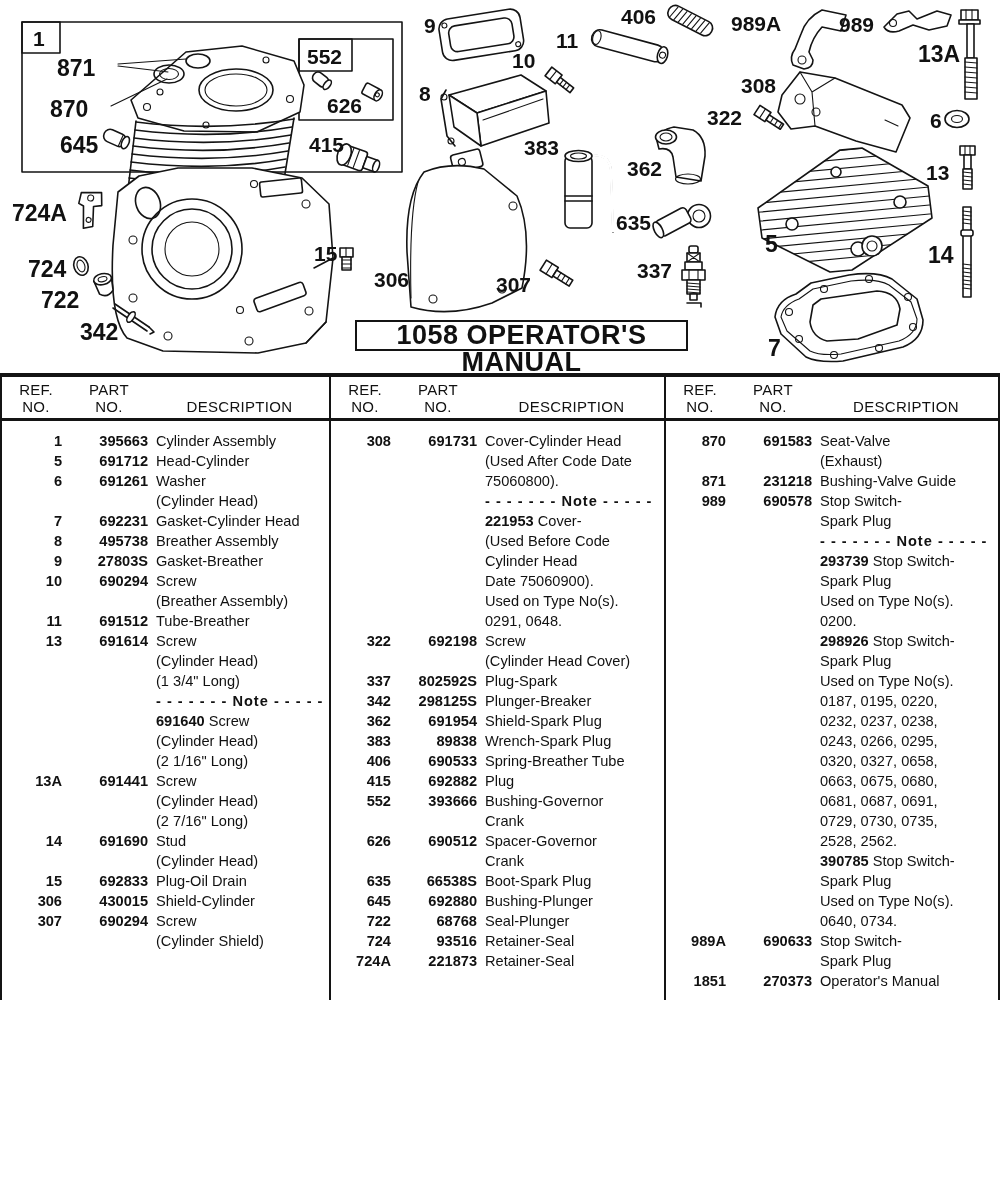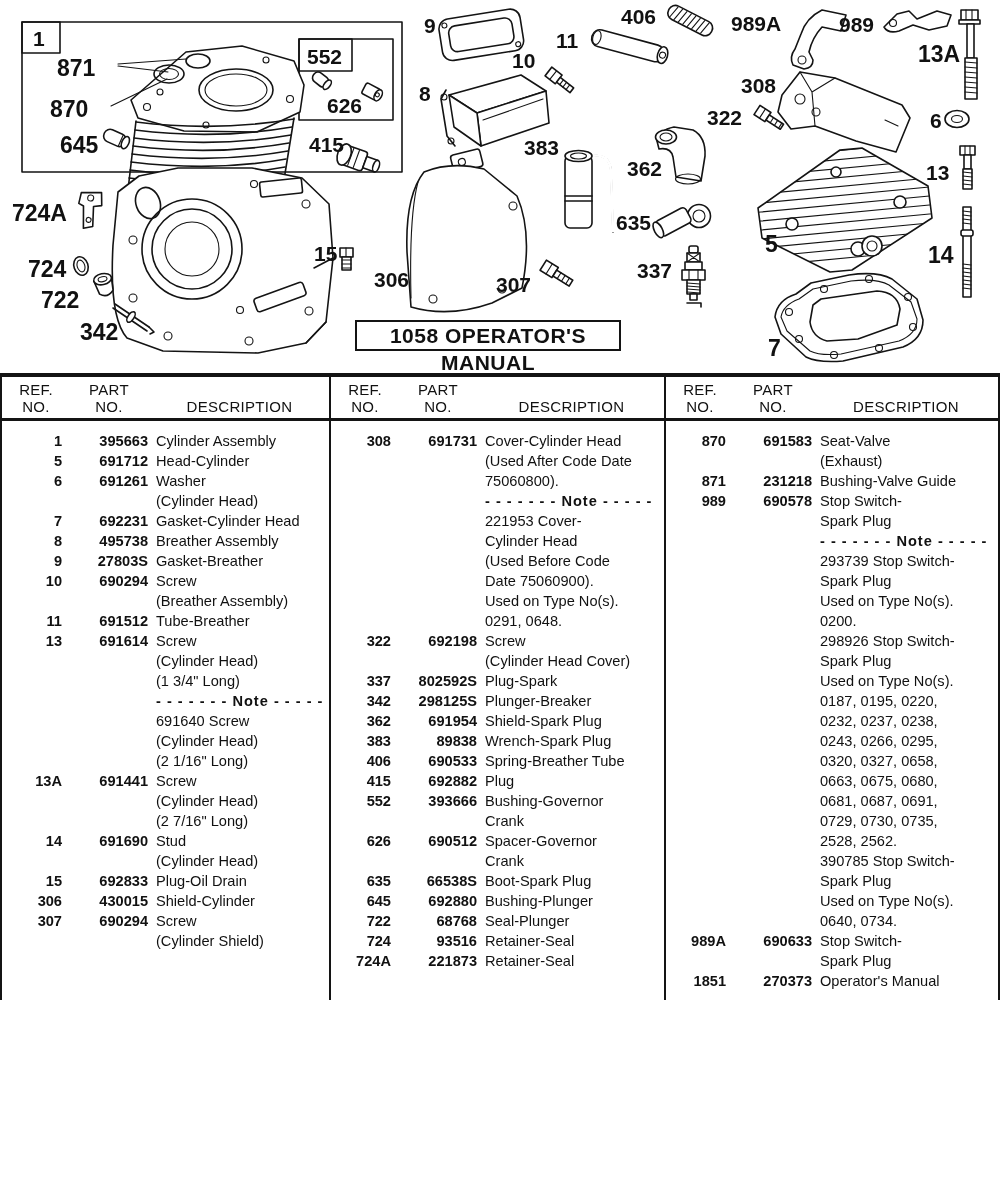--- a/index.html
+++ b/index.html
@@ -7,40 +7,40 @@
   body { position:relative; font-family:"Liberation Sans","DejaVu Sans",sans-serif; color:#111; overflow:hidden; }
 
   
   .diagram { position:absolute; top:0; left:0; width:1000px; height:373px; }
   .diagram svg { display:block; }
   .ln { stroke:#141414; fill:none; stroke-width:1.6; stroke-linejoin:round; stroke-linecap:round; }
   .fw { stroke:#141414; fill:#ffffff; stroke-width:1.6; stroke-linejoin:round; stroke-linecap:round; }
   .thin { stroke-width:1.1; }
   .plabel { font-family:"Liberation Sans","DejaVu Sans",sans-serif; font-weight:700; fill:#111; }
 
-  .manual-box { position:absolute; left:355px; top:320px; width:266px; height:31px;
-    border:2px solid #141414; text-align:center; font-weight:700; font-size:21px;
+  .manual-box { position:absolute; left:355px; top:320px; width:333px; height:31px;
+    border:2px solid #141414; text-align:center; font-weight:700; font-size:27px;
     line-height:27px; letter-spacing:.5px; background:#fff; }
 
   
   .ptable { position:absolute; top:373px; left:0; width:1000px; height:627px;
     border-top:4px solid #141414; border-left:2px solid #141414;
     display:grid; grid-template-columns:329px 335px 334px; background:#fff; }
   .tcol { border-right:2px solid #141414; overflow:hidden; }
   .chead { height:44px; border-bottom:3px solid #141414;
     display:grid; grid-template-columns:52px 78px 1fr; column-gap:8px;
     padding:4px 6px 3px 8px; align-items:end; }
   .hc { text-align:center; font-size:15px; line-height:17px; letter-spacing:.3px; }
   .cbody { padding:10px 4px 0 8px; }
   .trow { display:grid; grid-template-columns:52px 78px 1fr; column-gap:8px;
     line-height:20px; font-size:14.6px; }
   .c-ref, .c-part { font-weight:700; text-align:right; white-space:nowrap; }
   .c-desc { white-space:nowrap; }
   .c-desc.note { font-weight:700; letter-spacing:1px; }
-  .c-desc b { font-weight:400;text-align:center; }
+  .c-desc b { font-weight:700;text-align:center; }
 </style>
 </head>
 <body>
 
 <div class="diagram">
   <svg width="1000" height="373" viewBox="0 0 1000 373">
 
     <g>
       <rect class="ln" x="22" y="22" width="380" height="150"></rect>
       <rect class="ln" x="22" y="22" width="38" height="31"></rect>
@@ -549,26 +549,26 @@
           <span class="c-desc note">- - - - - - - Note - - - - -</span>
         </div>
         <div class="trow">
           <span class="c-ref"></span>
           <span class="c-part"></span>
           <span class="c-desc"><b>221953</b> Cover-</span>
         </div>
         <div class="trow">
           <span class="c-ref"></span>
           <span class="c-part"></span>
+          <span class="c-desc">(Used Before Code</span>
+        </div>
+        <div class="trow">
+          <span class="c-ref"></span>
+          <span class="c-part"></span>
           <span class="c-desc">Cylinder Head</span>
-        </div>
-        <div class="trow">
-          <span class="c-ref"></span>
-          <span class="c-part"></span>
-          <span class="c-desc">(Used Before Code</span>
         </div>
         <div class="trow">
           <span class="c-ref"></span>
           <span class="c-part"></span>
           <span class="c-desc">Date 75060900).</span>
         </div>
         <div class="trow">
           <span class="c-ref"></span>
           <span class="c-part"></span>
           <span class="c-desc">Used on Type No(s).</span>

